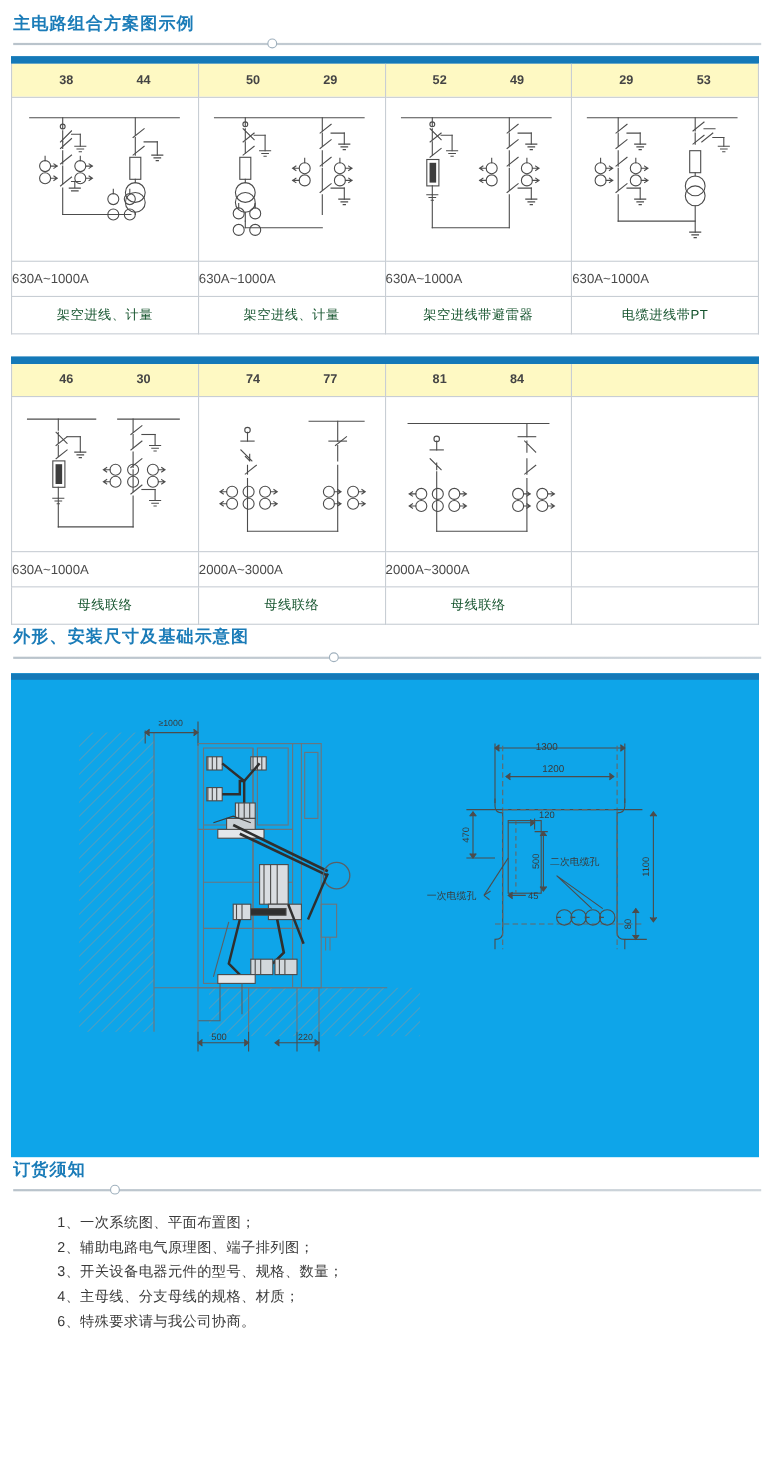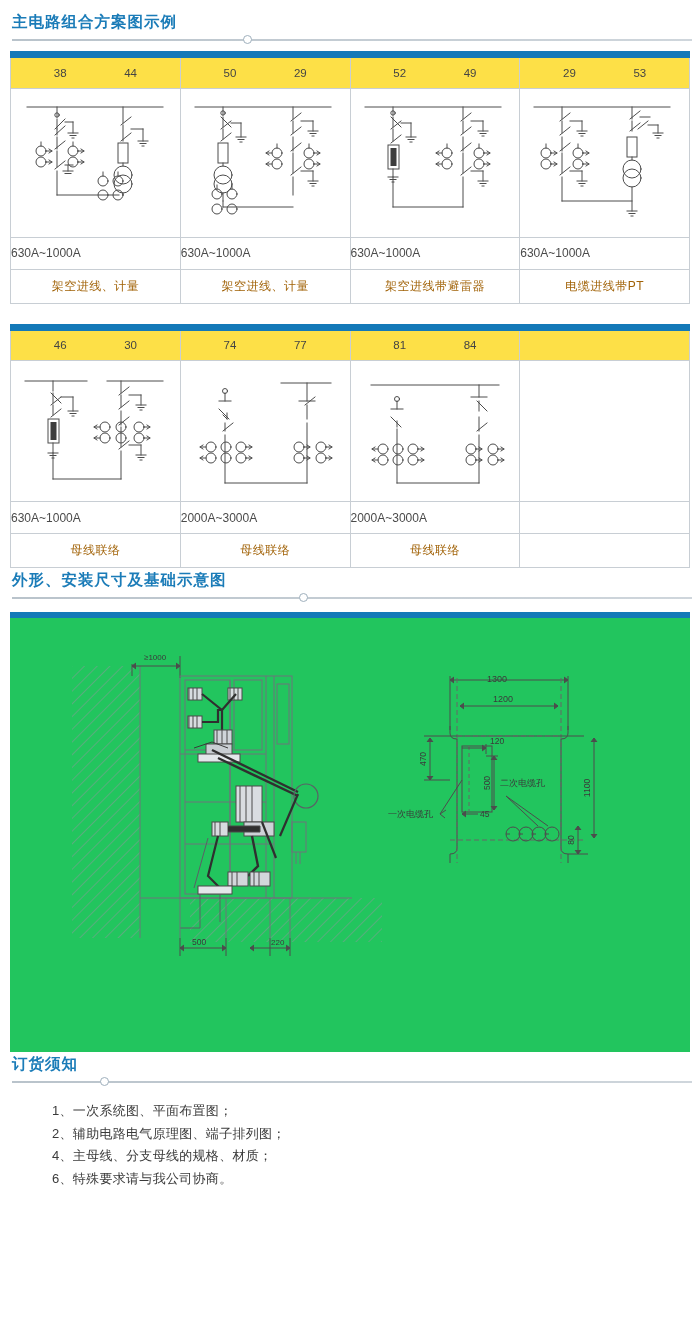--- a/index.html
+++ b/index.html
@@ -30,41 +30,41 @@
   }
 
   
   .scheme-table {
     margin:0 10px; border-collapse:collapse; width:680px;
     table-layout:fixed;
   }
   .tbl-topbar { height:7px; background:#1479b8; margin:0 10px; width:680px; }
   .scheme-table td { border:1px solid #c8ced4; padding:0; }
   .scheme-table .hdr-cell {
-    background:#fde047; height:30px; border-top:none;
-    font-size:11.5px; color:#444; text-align:left; vertical-align:middle;
+    background:#fef9c3; height:30px; border-top:none;
+    font-size:11.5px; color:#444; text-align:left; vertical-align:middle;font-weight:bold;
   }
   .hdr-cell .nums { display:flex; justify-content:space-around; padding:0 14px; }
   .hdr-cell .nums span { display:block; }
   .diagram-cell { height:148px; background:#fff; vertical-align:top; }
   .spec-cell {
     height:32px; text-align:left; vertical-align:middle;
     font-size:12px; color:#4a4a4a;
   }
   .desc-cell {
     height:34px; text-align:center; vertical-align:middle;
-    font-size:12px; color:#a16207; letter-spacing:.5px;
+    font-size:12px; color:#14532d; letter-spacing:.5px;
   }
   .empty-cell { background:#fff; }
   .scheme-table svg { display:block; }
 
   
   .figure-panel {
     margin:0 10px; width:680px; height:440px;
-    background:#22c55e; position:relative; overflow:hidden;
+    background:#0ea5e9; position:relative; overflow:hidden;
   }
   .figure-panel .panel-bar { height:6px; background:#1479b8; }
 
   
   .notes { margin:14px 6px 0 12px; }
   .notes li {
     list-style:none; font-size:13px; color:#3a3a3a;
     line-height:22.5px; letter-spacing:.3px; white-space:nowrap;
   }
 </style>
@@ -716,15 +716,16 @@
   <div class="title">订货须知</div>
   <div class="rule-wrap">
     <div class="rule"></div>
     <div class="rule-dot" style="left:88px;"></div>
   </div>
 </div>
 
 <ul class="notes">
   <li>1、一次系统图、平面布置图；</li>
   <li>2、辅助电路电气原理图、端子排列图；</li>
+  <li>3、开关设备电器元件的型号、规格、数量；</li>
   <li>4、主母线、分支母线的规格、材质；</li>
   <li>6、特殊要求请与我公司协商。</li>
 </ul>
 
 </body></html>

